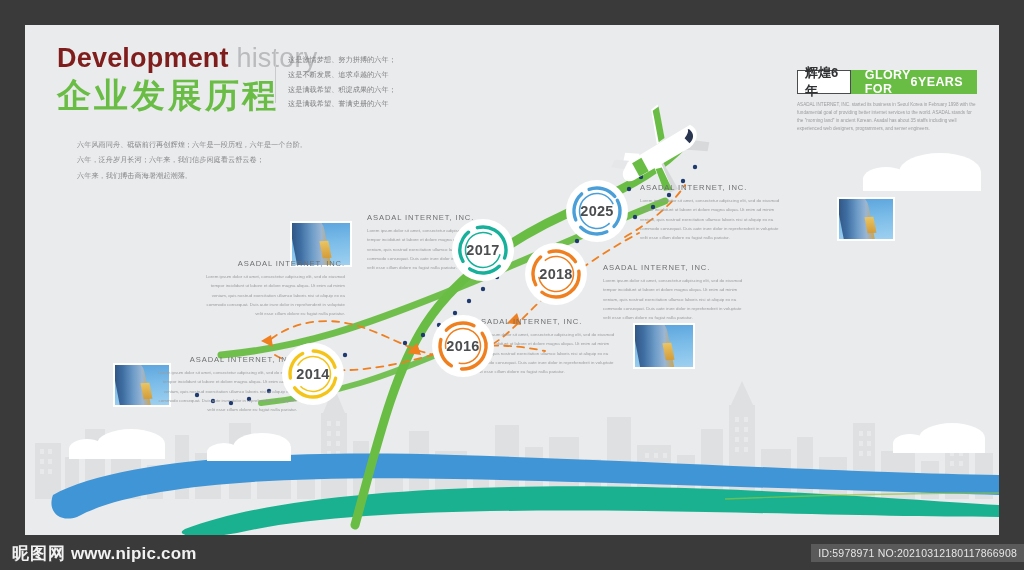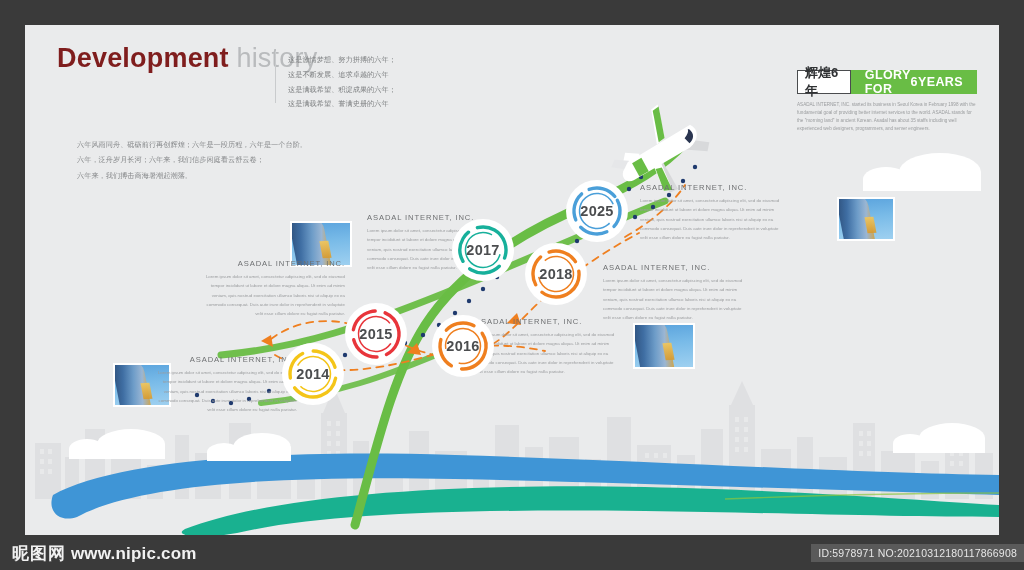--- a/index.html
+++ b/index.html
@@ -310,20 +310,21 @@
     <div class="cloud" style="left:868px; top:398px; width:92px; height:30px;">
       <i style="left:0px;  bottom:0; width:34px; height:19px;"></i>
       <i style="left:26px; bottom:0; width:66px; height:30px;"></i>
     </div>
 
     <div class="hdr">
       <div class="hdr-en">
         <span class="b">Development</span>
         <span class="l">history</span>
       </div>
+      <div class="hdr-cn">企业发展历程</div>
     </div>
     <div class="hdr-rule"></div>
     <div class="hdr-slogans">
       <div>这是激情梦想、努力拼搏的六年；</div>
       <div>这是不断发展、追求卓越的六年</div>
       <div>这是满载希望、积淀成果的六年；</div>
       <div>这是满载希望、誉满史册的六年</div>
     </div>
     <div class="hdr-para">
       <div>六年风雨同舟、砥砺前行再创辉煌；六年是一段历程，六年是一个台阶。</div>
@@ -410,27 +411,20 @@
     </div>
 
     <div class="node" style="left:407px; top:290px;">
       <svg class="ring" viewBox="0 0 62 62">
         <circle cx="31" cy="31" r="23" fill="none" stroke="#ef7f1f" stroke-width="3.4" stroke-dasharray="30 11" stroke-linecap="round" transform="rotate(18 31 31)"></circle>
         <circle cx="31" cy="31" r="17.5" fill="none" stroke="#ef7f1f" stroke-width="1.5" stroke-dasharray="62 20" transform="rotate(-100 31 31)"></circle>
       </svg>
       <span class="yr">2016</span>
     </div>
 
-    <div class="node" style="left:320px; top:278px;">
-      <svg class="ring" viewBox="0 0 62 62">
-        <circle cx="31" cy="31" r="23" fill="none" stroke="#e8353b" stroke-width="3.4" stroke-dasharray="31 10" stroke-linecap="round" transform="rotate(-15 31 31)"></circle>
-        <circle cx="31" cy="31" r="17.5" fill="none" stroke="#e8353b" stroke-width="1.5" stroke-dasharray="60 21" transform="rotate(125 31 31)"></circle>
-      </svg>
-      <span class="yr">2015</span>
-    </div>
 
     <div class="node" style="left:257px; top:318px;">
       <svg class="ring" viewBox="0 0 62 62">
         <circle cx="31" cy="31" r="23" fill="none" stroke="#f4c518" stroke-width="3.4" stroke-dasharray="29 11" stroke-linecap="round" transform="rotate(70 31 31)"></circle>
         <circle cx="31" cy="31" r="17.5" fill="none" stroke="#f4c518" stroke-width="1.5" stroke-dasharray="58 22" transform="rotate(-55 31 31)"></circle>
       </svg>
       <span class="yr">2014</span>
     </div>
 
   </div>

